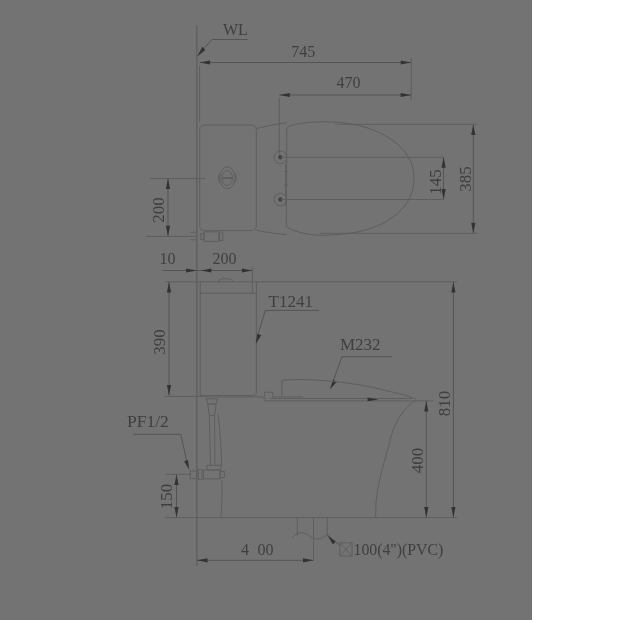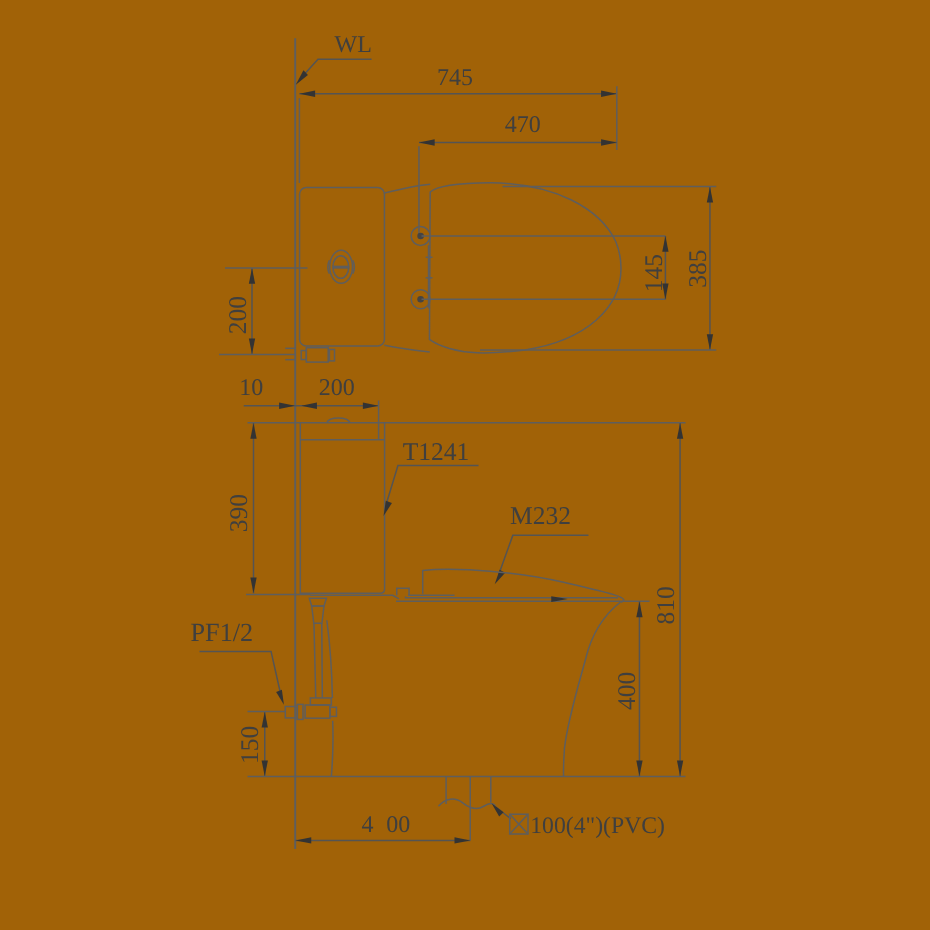--- a/index.html
+++ b/index.html
@@ -1,16 +1,16 @@
 <!DOCTYPE html>
 <html><head>
 <meta charset="utf-8">
 <style>
   html,body{margin:0;padding:0;background:#ffffff;}
-  .page{width:620px;height:620px;position:relative;background:#a16207;overflow:hidden;text-decoration:underline;}
+  .page{width:532px;height:620px;position:relative;background:#737373;overflow:hidden;text-decoration:underline;}
   svg{position:absolute;top:0;left:0;}
   text{font-family:"Liberation Serif", serif; fill:#3f3f3f;}
 </style>
 </head>
 <body>
 <div class="page">
 <svg width="620" height="620" viewBox="0 0 620 620" fill="none" stroke-linecap="butt">
 <g stroke="#5e5e5e" stroke-width="1">
 
 <line x1="196.8" y1="25.5" x2="196.8" y2="566" stroke-width="1.3"></line>

